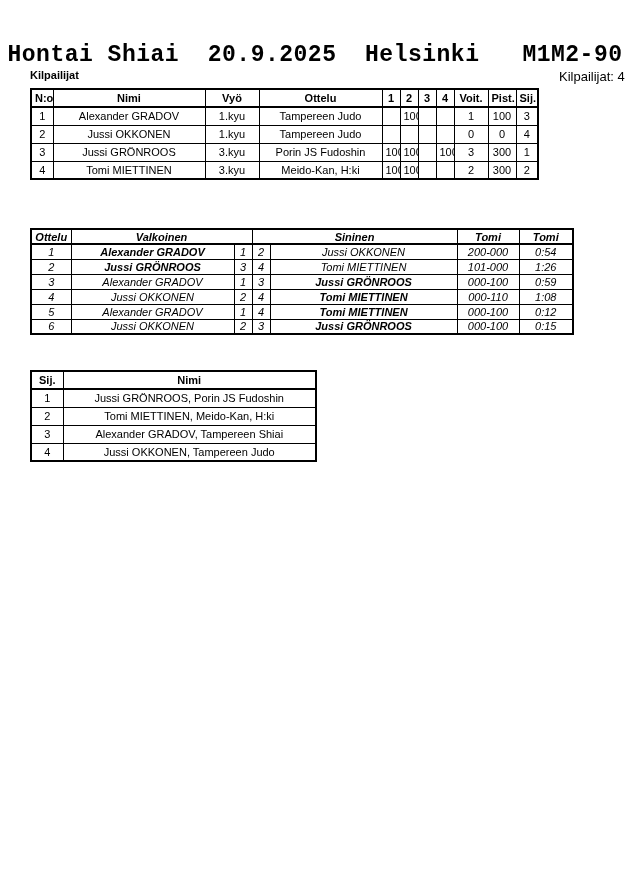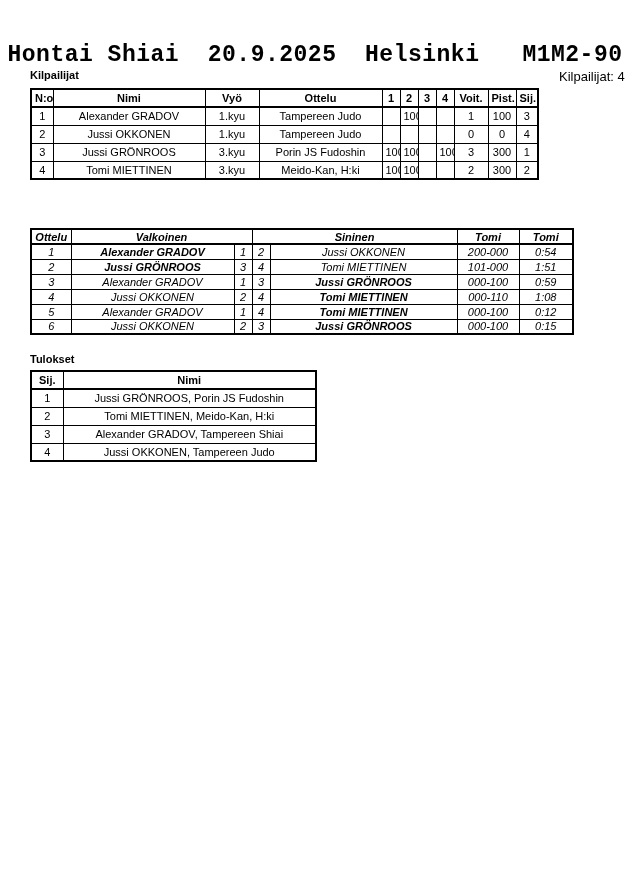--- a/index.html
+++ b/index.html
@@ -196,21 +196,21 @@
         <td class="c">200-000</td>
         <td class="c">0:54</td>
       </tr>
       <tr>
         <td class="c">2</td>
         <td class="l b">Jussi GRÖNROOS</td>
         <td class="c">3</td>
         <td class="c">4</td>
         <td class="l">Tomi MIETTINEN</td>
         <td class="c">101-000</td>
-        <td class="c">1:51</td>
+        <td class="c">1:26</td>
       </tr>
       <tr>
         <td class="c">3</td>
         <td class="l">Alexander GRADOV</td>
         <td class="c">1</td>
         <td class="c">3</td>
         <td class="l b">Jussi GRÖNROOS</td>
         <td class="c">000-100</td>
         <td class="c">0:59</td>
       </tr>
@@ -237,21 +237,20 @@
         <td class="l">Jussi OKKONEN</td>
         <td class="c">2</td>
         <td class="c">3</td>
         <td class="l b">Jussi GRÖNROOS</td>
         <td class="c">000-100</td>
         <td class="c">0:15</td>
       </tr>
     </tbody>
   </table>
 
-  <div class="sec-heading" id="h-tulokset">Tulokset</div>
 
   <table id="t-tulokset">
     <colgroup>
       <col style="width:32px">
         <col style="width:253px">
     </colgroup>
     <thead>
       <tr>
         <th>Sij.</th>
         <th>Nimi</th>

